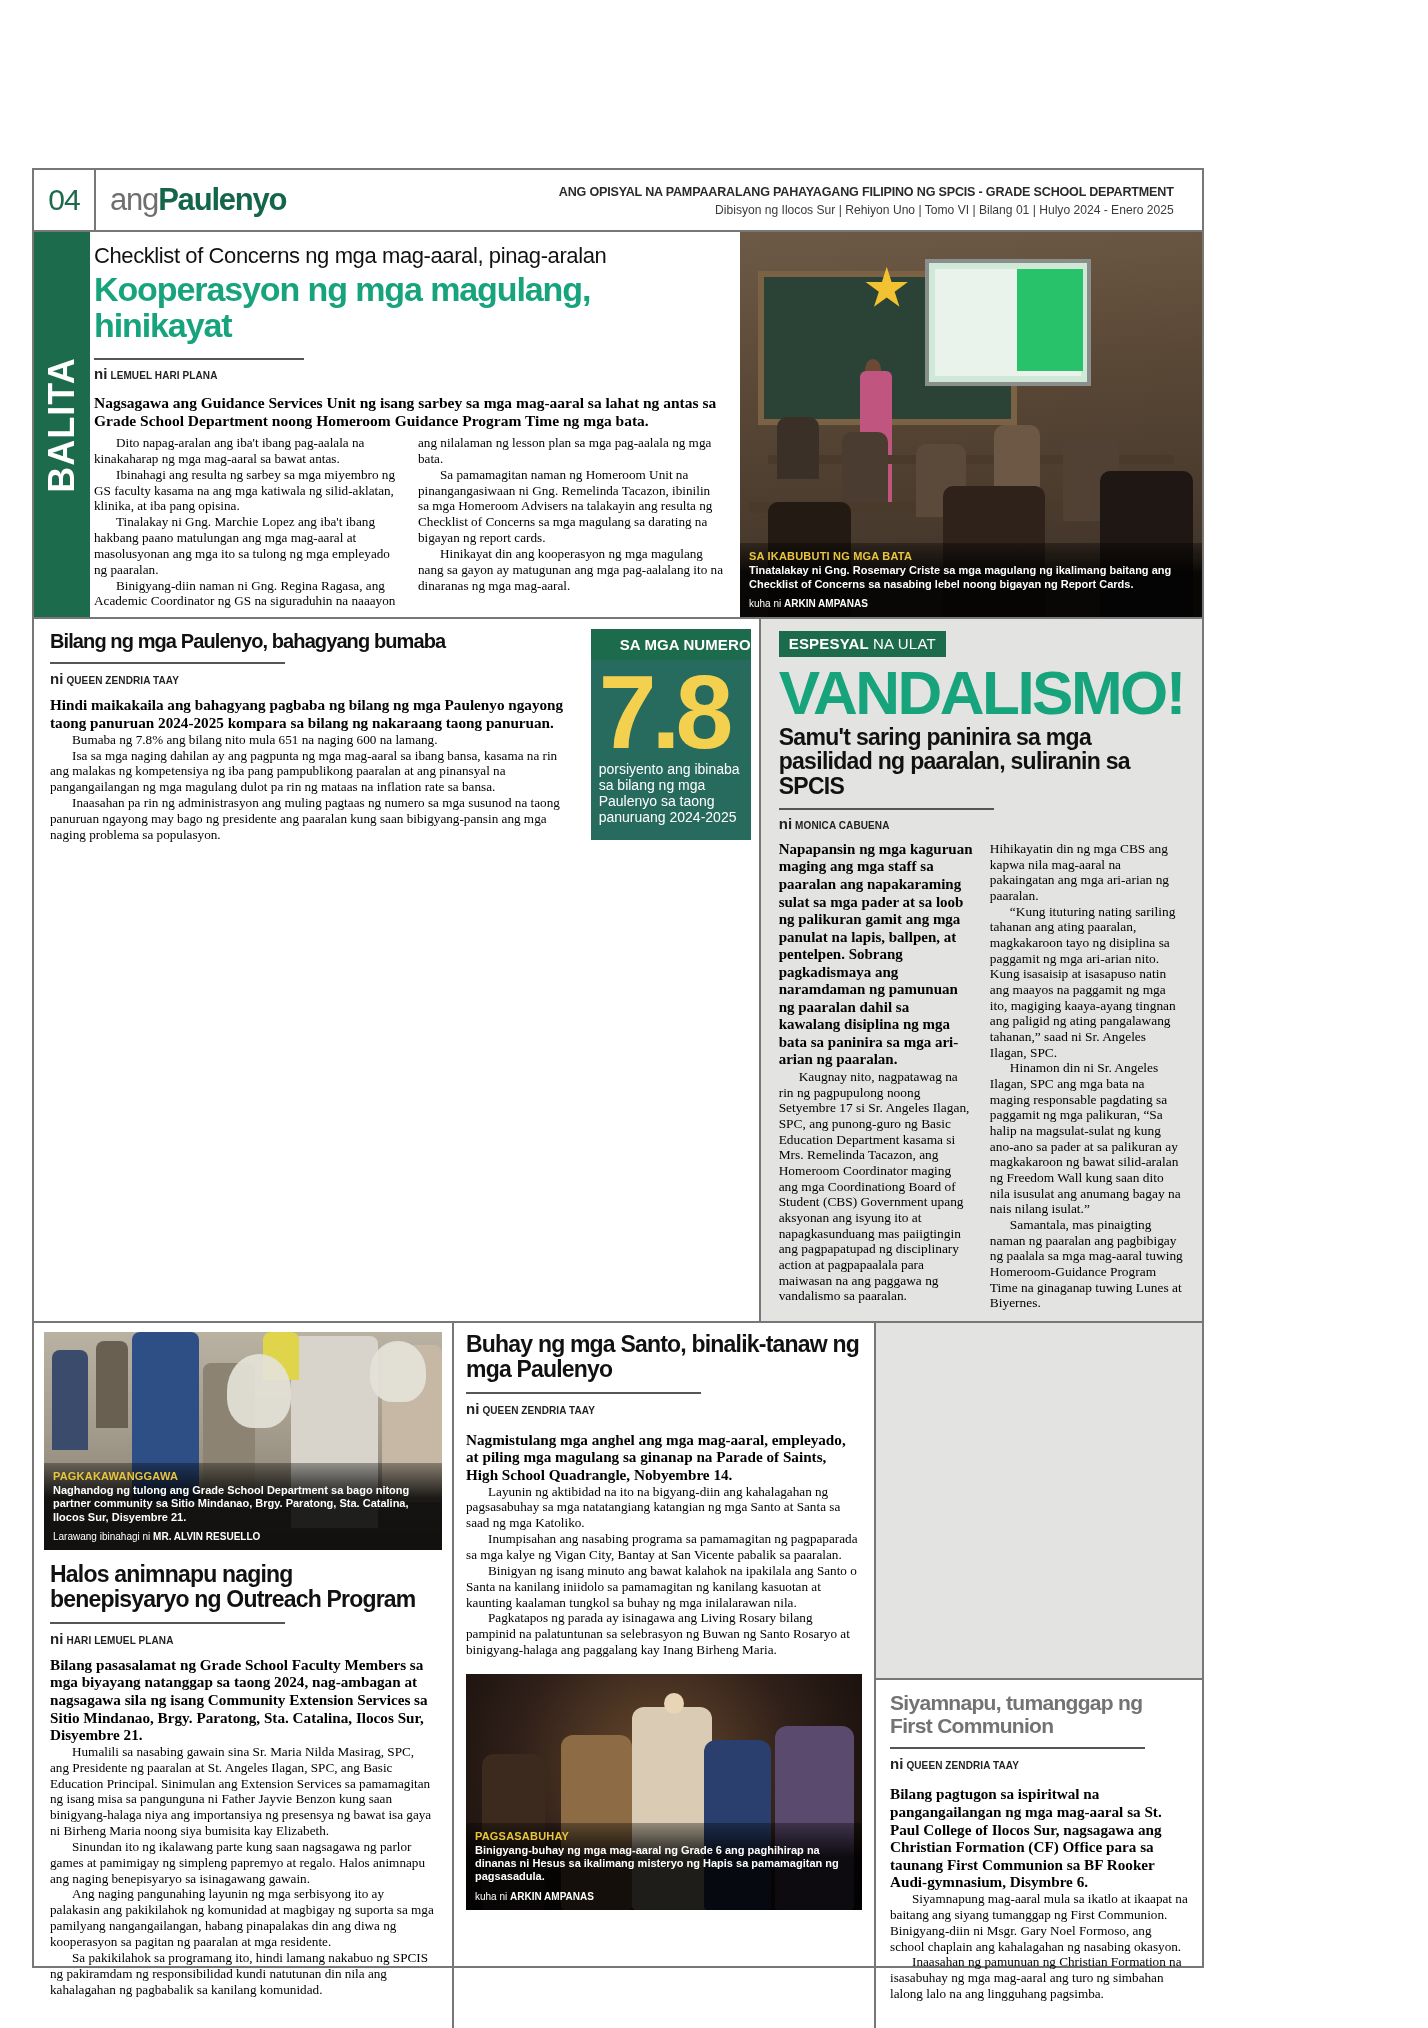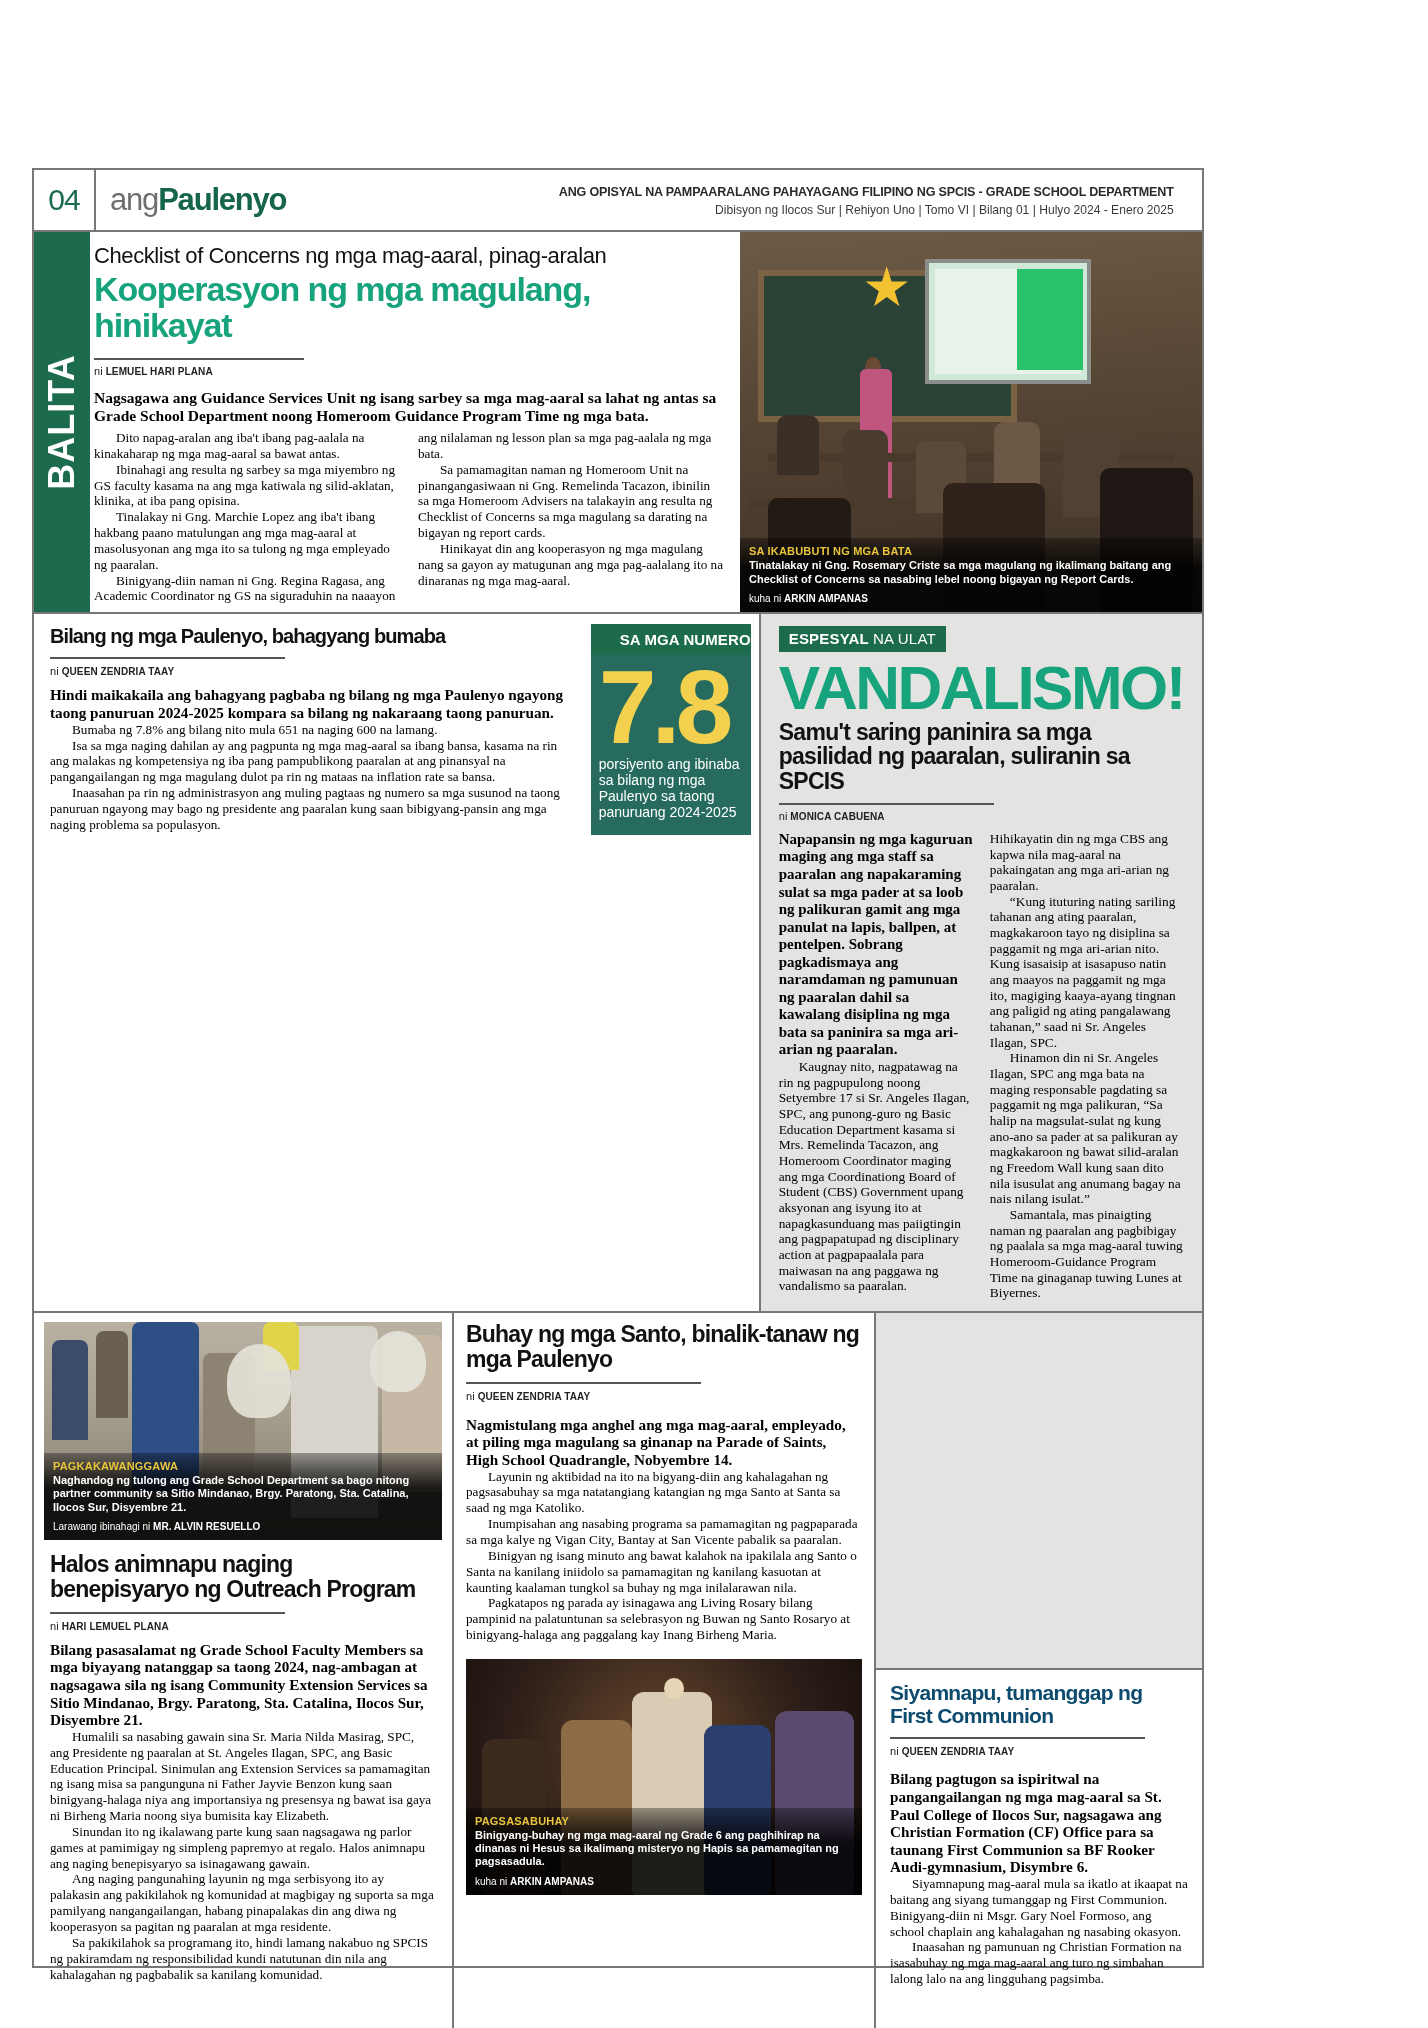--- a/index.html
+++ b/index.html
@@ -54,21 +54,21 @@
   .kicker {
     font-size:22px; color:#111; font-weight:400;
     letter-spacing:-0.4px; line-height:1.12;
   }
   .banner {
     font-size:34px; color:#17a37c; font-weight:800;
     letter-spacing:-1.1px; line-height:1.08; margin-top:2px;
   }
   .rule-sm { width:210px; height:2px; background:#555; margin:14px 0 5px; }
   .byline { font-size:10px; font-weight:700; color:#222; letter-spacing:0.1px; }
-  .byline .ni { font-weight:400; font-size:11px; }
+  .byline .ni { font-weight:700; font-size:15px; }
 
   .lead-para {
     font-family:"Liberation Serif", serif;
     font-size:15.5px; font-weight:700; line-height:1.16;
     margin-top:12px; color:#000;
   }
   .twocol {
     column-count:2; column-gap:18px; margin-top:5px;
     font-family:"Liberation Serif", serif;
     font-size:13.2px; line-height:1.2; color:#000; text-align:left;
@@ -179,21 +179,21 @@
   .vcols p.first { text-indent:0; font-weight:700; font-size:15px; }
 
   
   .band3 { display:flex; height:803px; }
   .col-a { width:420px; border-right:2px solid #777; padding:9px 10px 8px; }
   .col-b { width:422px; border-right:2px solid #777; padding:9px 12px 8px; }
   .col-c { flex:1; display:flex; flex-direction:column; }
   .c-top { flex:0 0 357px; background:#e3e3e1; border-bottom:2px solid #777; }
   .c-bot { flex:1; padding:11px 14px 8px; }
   .hl-med { font-size:23px; font-weight:800; color:#111; letter-spacing:-0.8px; line-height:1.08; }
-  .hl-sm  { font-size:21px; font-weight:800; color:#0c4a6e; letter-spacing:-0.7px; line-height:1.1; }
+  .hl-sm  { font-size:21px; font-weight:800; color:#737373; letter-spacing:-0.7px; line-height:1.1; }
 </style>
 </head>
 <body>
 
 <div class="page">
 
   <div class="masthead">
     <div class="folio">04</div>
     <div class="mast-main">
       <div class="logo">

